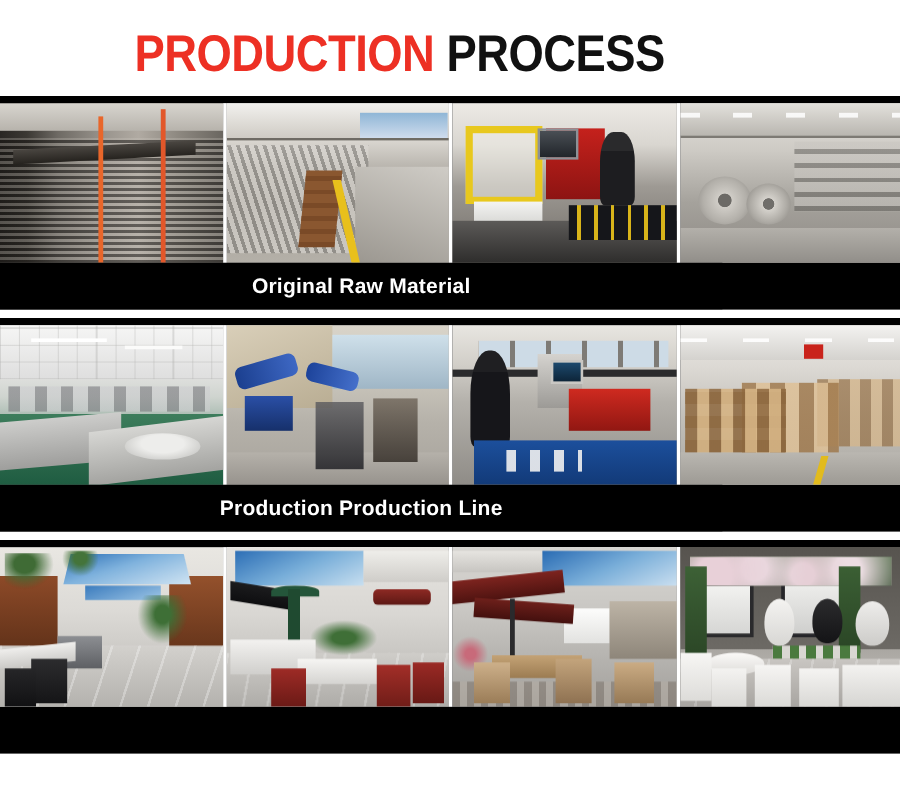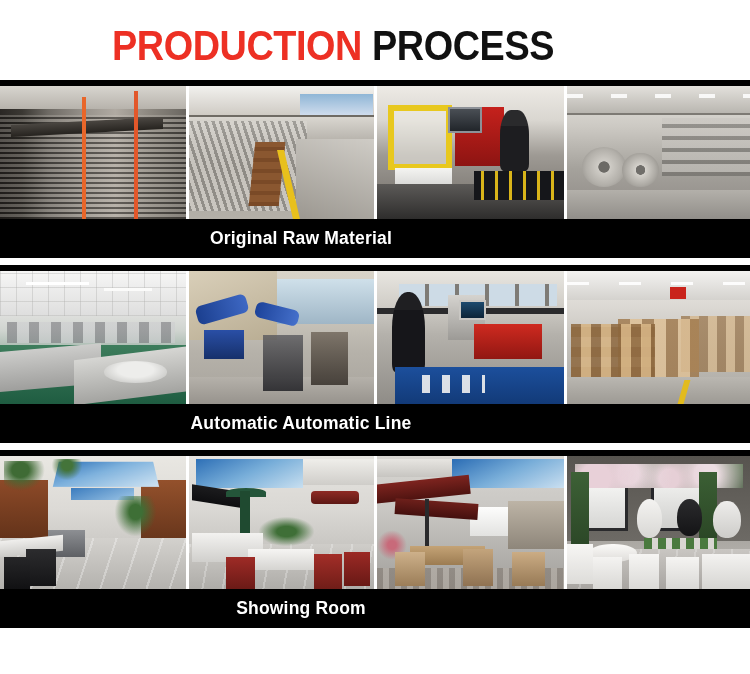--- a/index.html
+++ b/index.html
@@ -517,21 +517,21 @@
           <div class="layer redsign"></div>
           <div class="layer floor4"></div>
           <div class="layer boxrowC"></div>
           <div class="layer boxrowB"></div>
           <div class="layer boxrowA"></div>
           <div class="layer yline4"></div>
         </div>
       </div>
     </div>
     <div class="caption-band">
-      <span class="caption-text">Automatic Automatic Line</span>
+      <span class="caption-text">Production Production Line</span>
     </div>
   </div>
 
   <div class="photo-row">
     <div class="photo-strip">
       <div class="photo p-w1">
         <div class="scene s-show1">
           <div class="layer wallL"></div>
           <div class="layer wallR"></div>
           <div class="layer skyceil"></div>
@@ -595,18 +595,15 @@
           <div class="layer floorS"></div>
           <div class="layer roundT"></div>
           <div class="layer wch1"></div>
           <div class="layer wch2"></div>
           <div class="layer wch3"></div>
           <div class="layer wch4"></div>
           <div class="layer wch5"></div>
         </div>
       </div>
     </div>
-    <div class="caption-band">
-      <span class="caption-text">Showing Room</span>
-    </div>
   </div>
 
 </div>
 
 </body></html>

